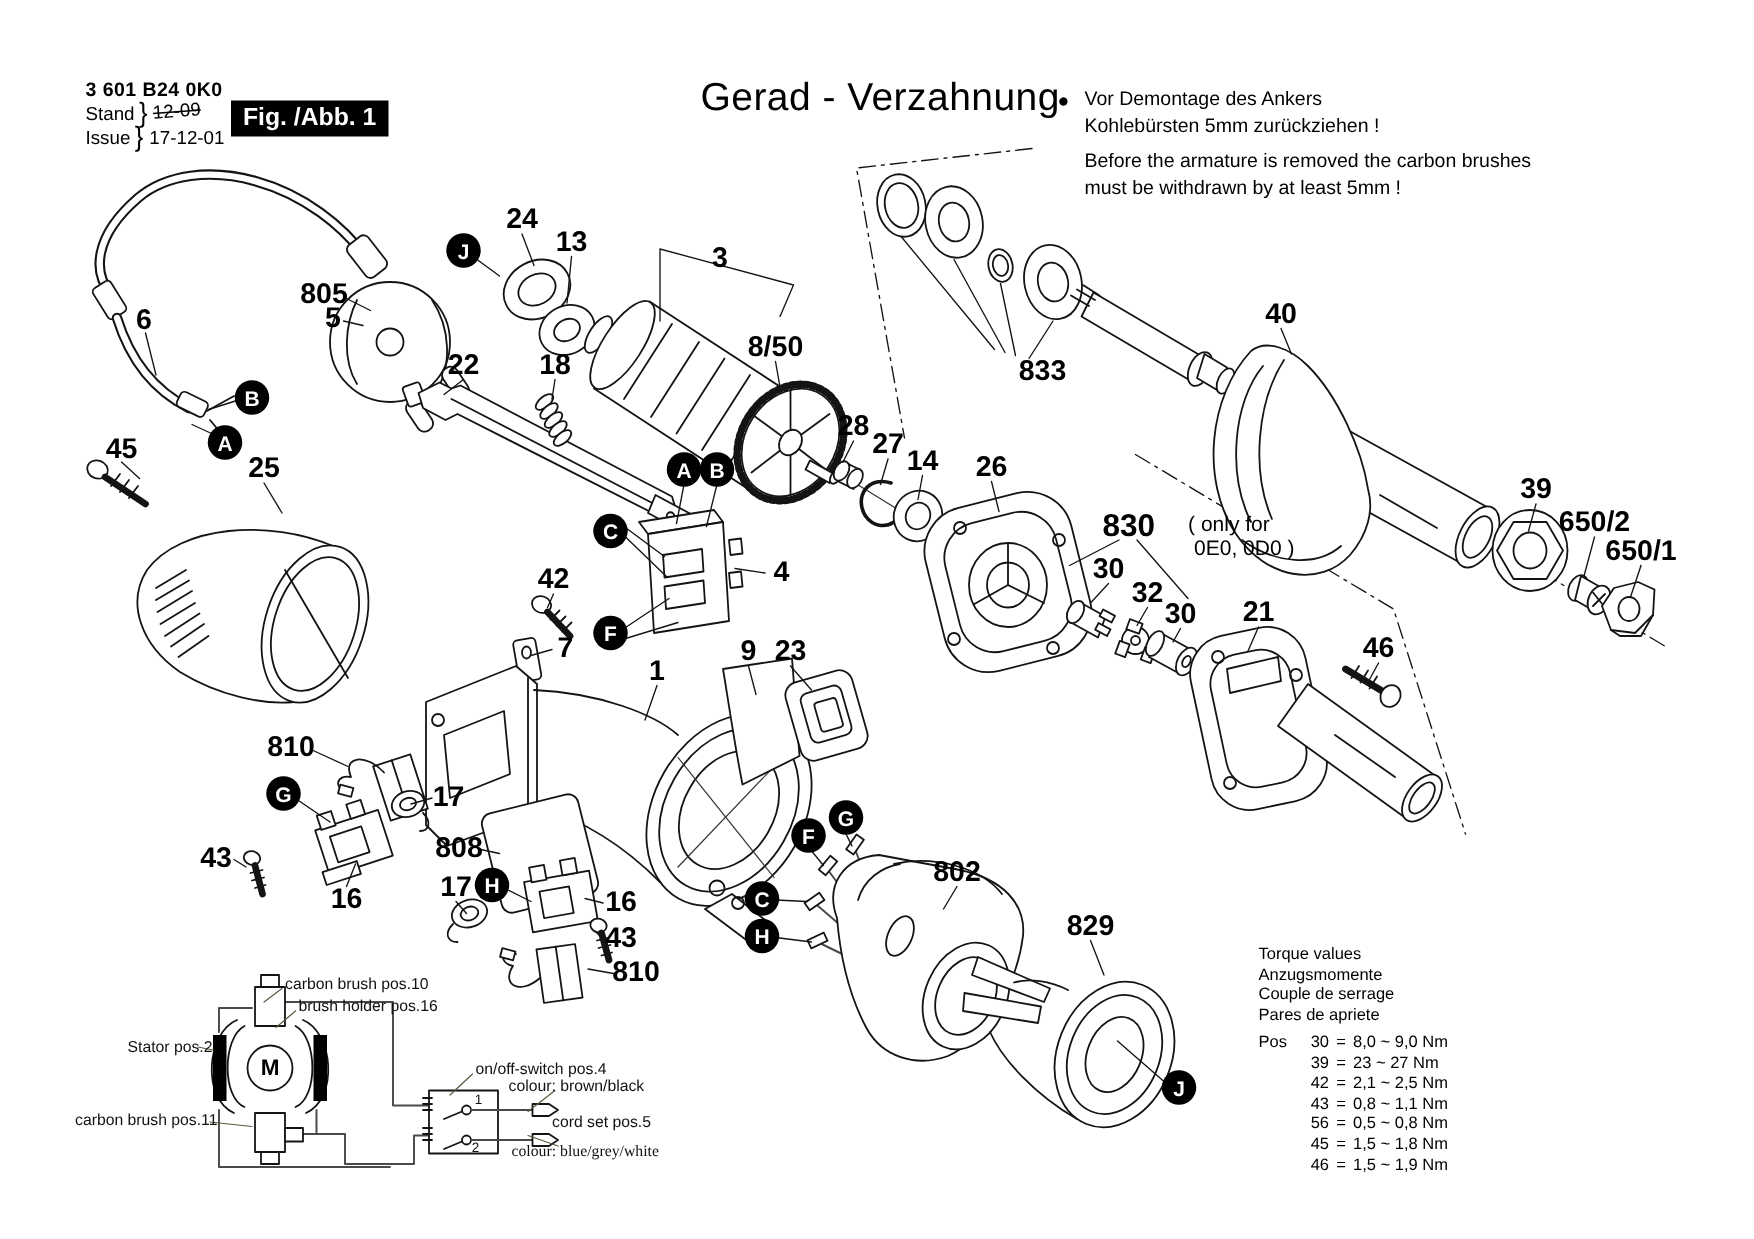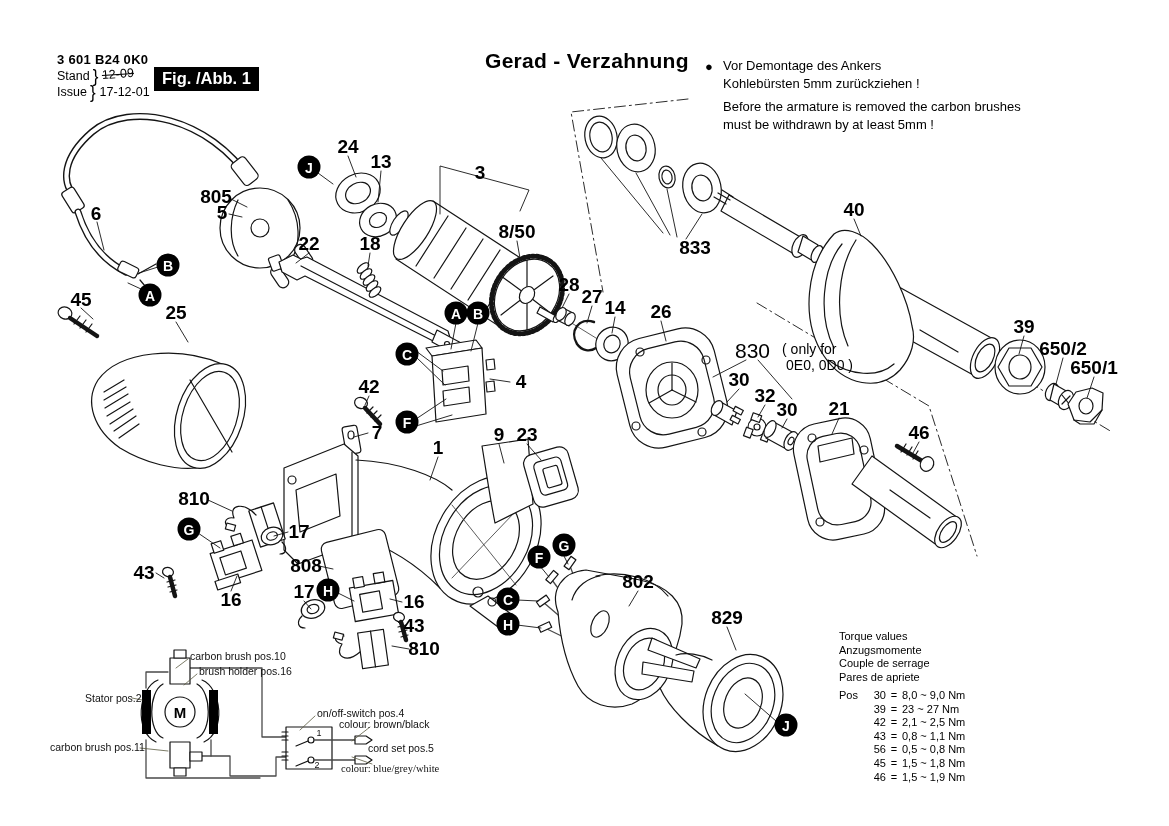--- a/index.html
+++ b/index.html
@@ -27,34 +27,34 @@
   .schl{position:absolute;transform:translate(0,-50%);font-size:10.5px;white-space:nowrap;color:#111;}
   .schn{position:absolute;transform:translate(-50%,-50%);font-size:9px;color:#111;}
   .mlabel{position:absolute;transform:translate(-50%,-50%);font-size:15px;font-weight:700;}
   .idblock{position:absolute;left:57px;top:52px;font-size:13px;}
   .pnum{font-weight:700;letter-spacing:.3px;}
   .standrow{display:flex;align-items:center;font-size:12.5px;height:15px;margin-top:1px;}
   .brace{font-size:17px;margin:0 4px 0 3px;transform:scaleY(1.1);}
   .strike{text-decoration:line-through;transform:rotate(-4deg) translateY(-2px);}
   .figbox{position:absolute;left:154px;top:67px;background:#000;color:#fff;font-weight:700;
           font-size:16.5px;padding:2px 8px 3px 8px;}
-  .title{position:absolute;left:485px;top:49px;font-size:21px;font-weight:700;letter-spacing:.3px;}
+  .title{position:absolute;left:467px;top:49px;font-size:26px;font-weight:400;letter-spacing:.3px;}
   .notice{position:absolute;left:705px;top:57px;font-size:13px;line-height:17.5px;}
   .notice .bullet{position:absolute;left:0;top:1px;font-size:13px;}
   .notice .de{margin-left:18px;}
   .notice .en{margin-left:18px;margin-top:6px;}
   .tq-head{position:absolute;left:839px;top:630px;font-size:11px;line-height:13.5px;}
   .tq-pos{position:absolute;left:839px;top:689px;font-size:11px;}
   .trows{position:absolute;left:866px;top:689px;font-size:11px;}
   .trow{display:flex;height:13.6px;align-items:flex-start;}
   .tp{width:20px;text-align:right;}
   .te{width:16px;text-align:center;}
   .footer-notes{position:absolute;left:986px;top:729px;font-size:11.5px;line-height:13.8px;}
   .variant-note{position:absolute;left:735px;top:339px;display:flex;align-items:flex-start;}
-  .vnum{font-size:21px;font-weight:400;margin-right:12px;}
+  .vnum{font-size:21px;font-weight:700;margin-right:22px;}
   .vtext{font-size:14px;line-height:16px;padding-top:2px;}
   .vtext div:last-child{padding-left:4px;}
 </style>
 </head>
 <body>
 
 <div class="stage">
 
 <svg class="art" width="1169" height="826" viewBox="0 0 1169 826">
 

